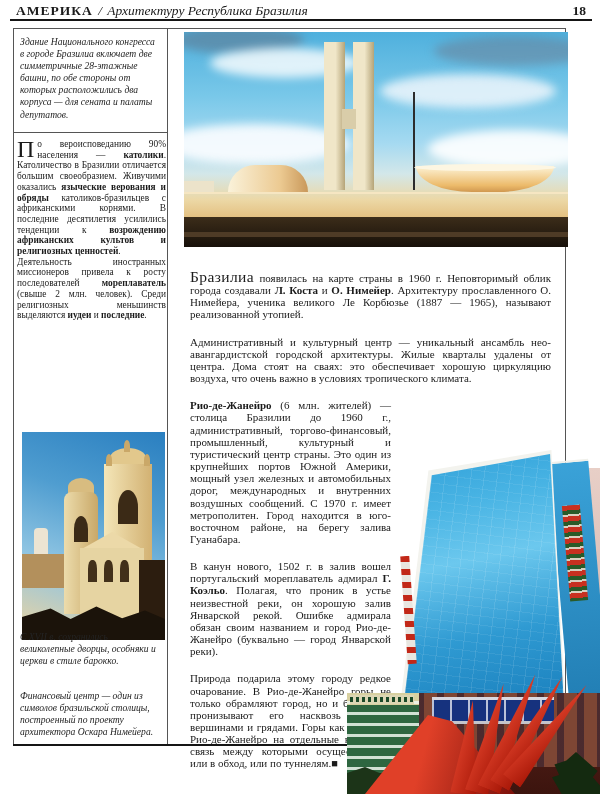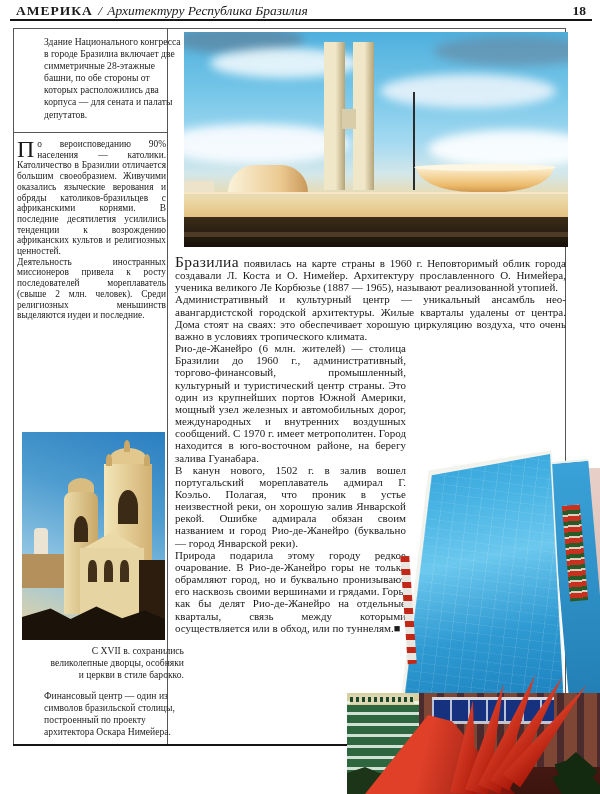--- a/index.html
+++ b/index.html
@@ -18,32 +18,32 @@
   
   .rule-header { left:10px; top:19px; width:582px; height:2px; }
   .rule-top    { left:13px; top:28px; width:553px; height:1px; background:#555; }
   .rule-left   { left:13px; top:28px; width:1px; height:718px; background:#555; }
   .rule-mid    { left:167px; top:28px; width:1px; height:718px; background:#555; }
   .rule-right  { left:565px; top:28px; width:1px; height:718px; background:#555; }
   .rule-capdiv { left:13px; top:132px; width:154px; height:1px; background:#555; }
   .rule-bottom { left:13px; top:744px; width:336px; height:2px; }
 
   
-  .caption { font-size:9.6px; line-height:12.1px; color:#232323;margin-left:24px; }
+  .caption { font-style:italic; font-size:9.6px; line-height:12.1px; color:#232323; }
   .cap-congress { left:20px; top:36px; width:138px; }
-  .cap-baroque  { left:20px; top:645px; width:140px;text-align:right; }
+  .cap-baroque  { left:20px; top:631px; width:140px; }
   .cap-financial{ left:20px; top:690px; width:142px; }
   .side-text { left:17px; top:139px; width:149px; font-size:9.4px; line-height:10.7px; text-align:justify; }
   .side-text p { margin:0; }
-  .b { font-weight:normal; }
+  .b { font-weight:bold; }
   .dropcap { float:left; font-size:24px; line-height:20px; padding-right:3px; }
 
   
   .main-text { left:175px; top:256px; width:391px; font-size:11px; line-height:12.15px; text-align:justify; z-index:2; }
-  .main-text p { margin:0; }
+  .main-text p { margin:15px; }
   .lead { font-size:15.5px; letter-spacing:.4px; }
   .photo-spacer { float:right; width:160px; height:298px; margin-top:96px; }
 
   
   .ph-congress { left:184px; top:32px; width:384px; height:215px; overflow:hidden; background:linear-gradient(180deg,#4fb0dd 0%,#79c8e9 30%,#a6daf1 52%,#d3e7e9 66%,#ecd8a6 78%,#e2bb79 88%,#d8a860 100%); }
   .cl { position:absolute; border-radius:50%; filter:blur(5px); }
   .cl1 { left:26px; top:16px; width:150px; height:30px; background:rgba(255,255,255,.8); }
   .cl2 { left:196px; top:42px; width:176px; height:34px; background:rgba(238,246,252,.85); }
   .cl3 { left:-24px; top:92px; width:190px; height:40px; background:rgba(252,253,255,.9); }
   .cl4 { left:244px; top:98px; width:170px; height:38px; background:rgba(255,255,255,.9); }

